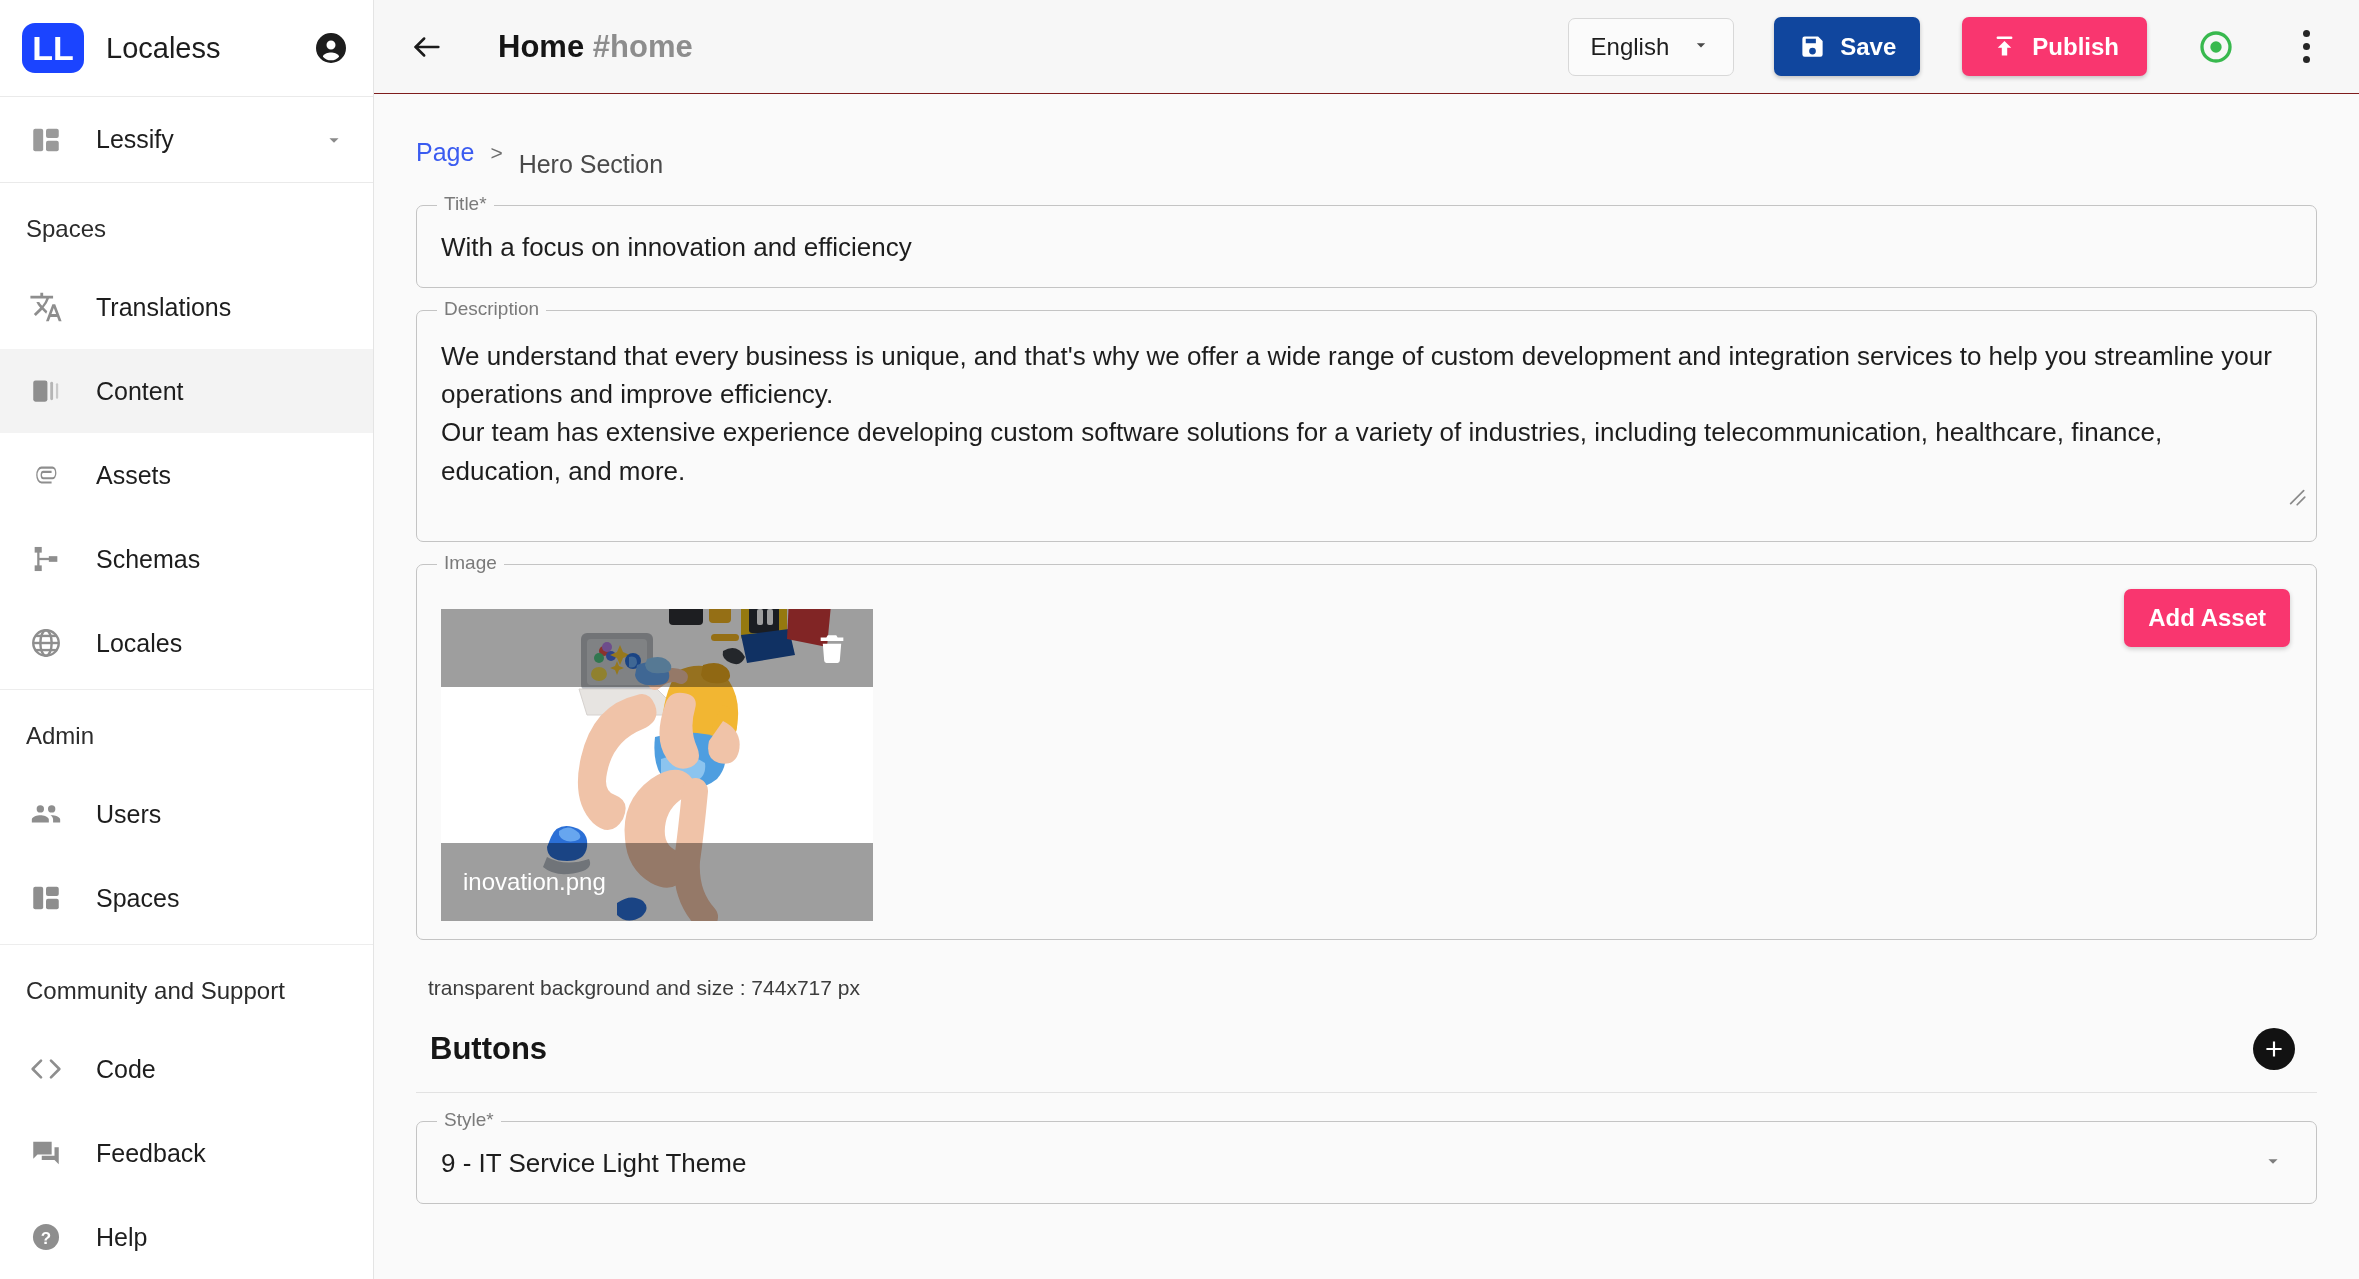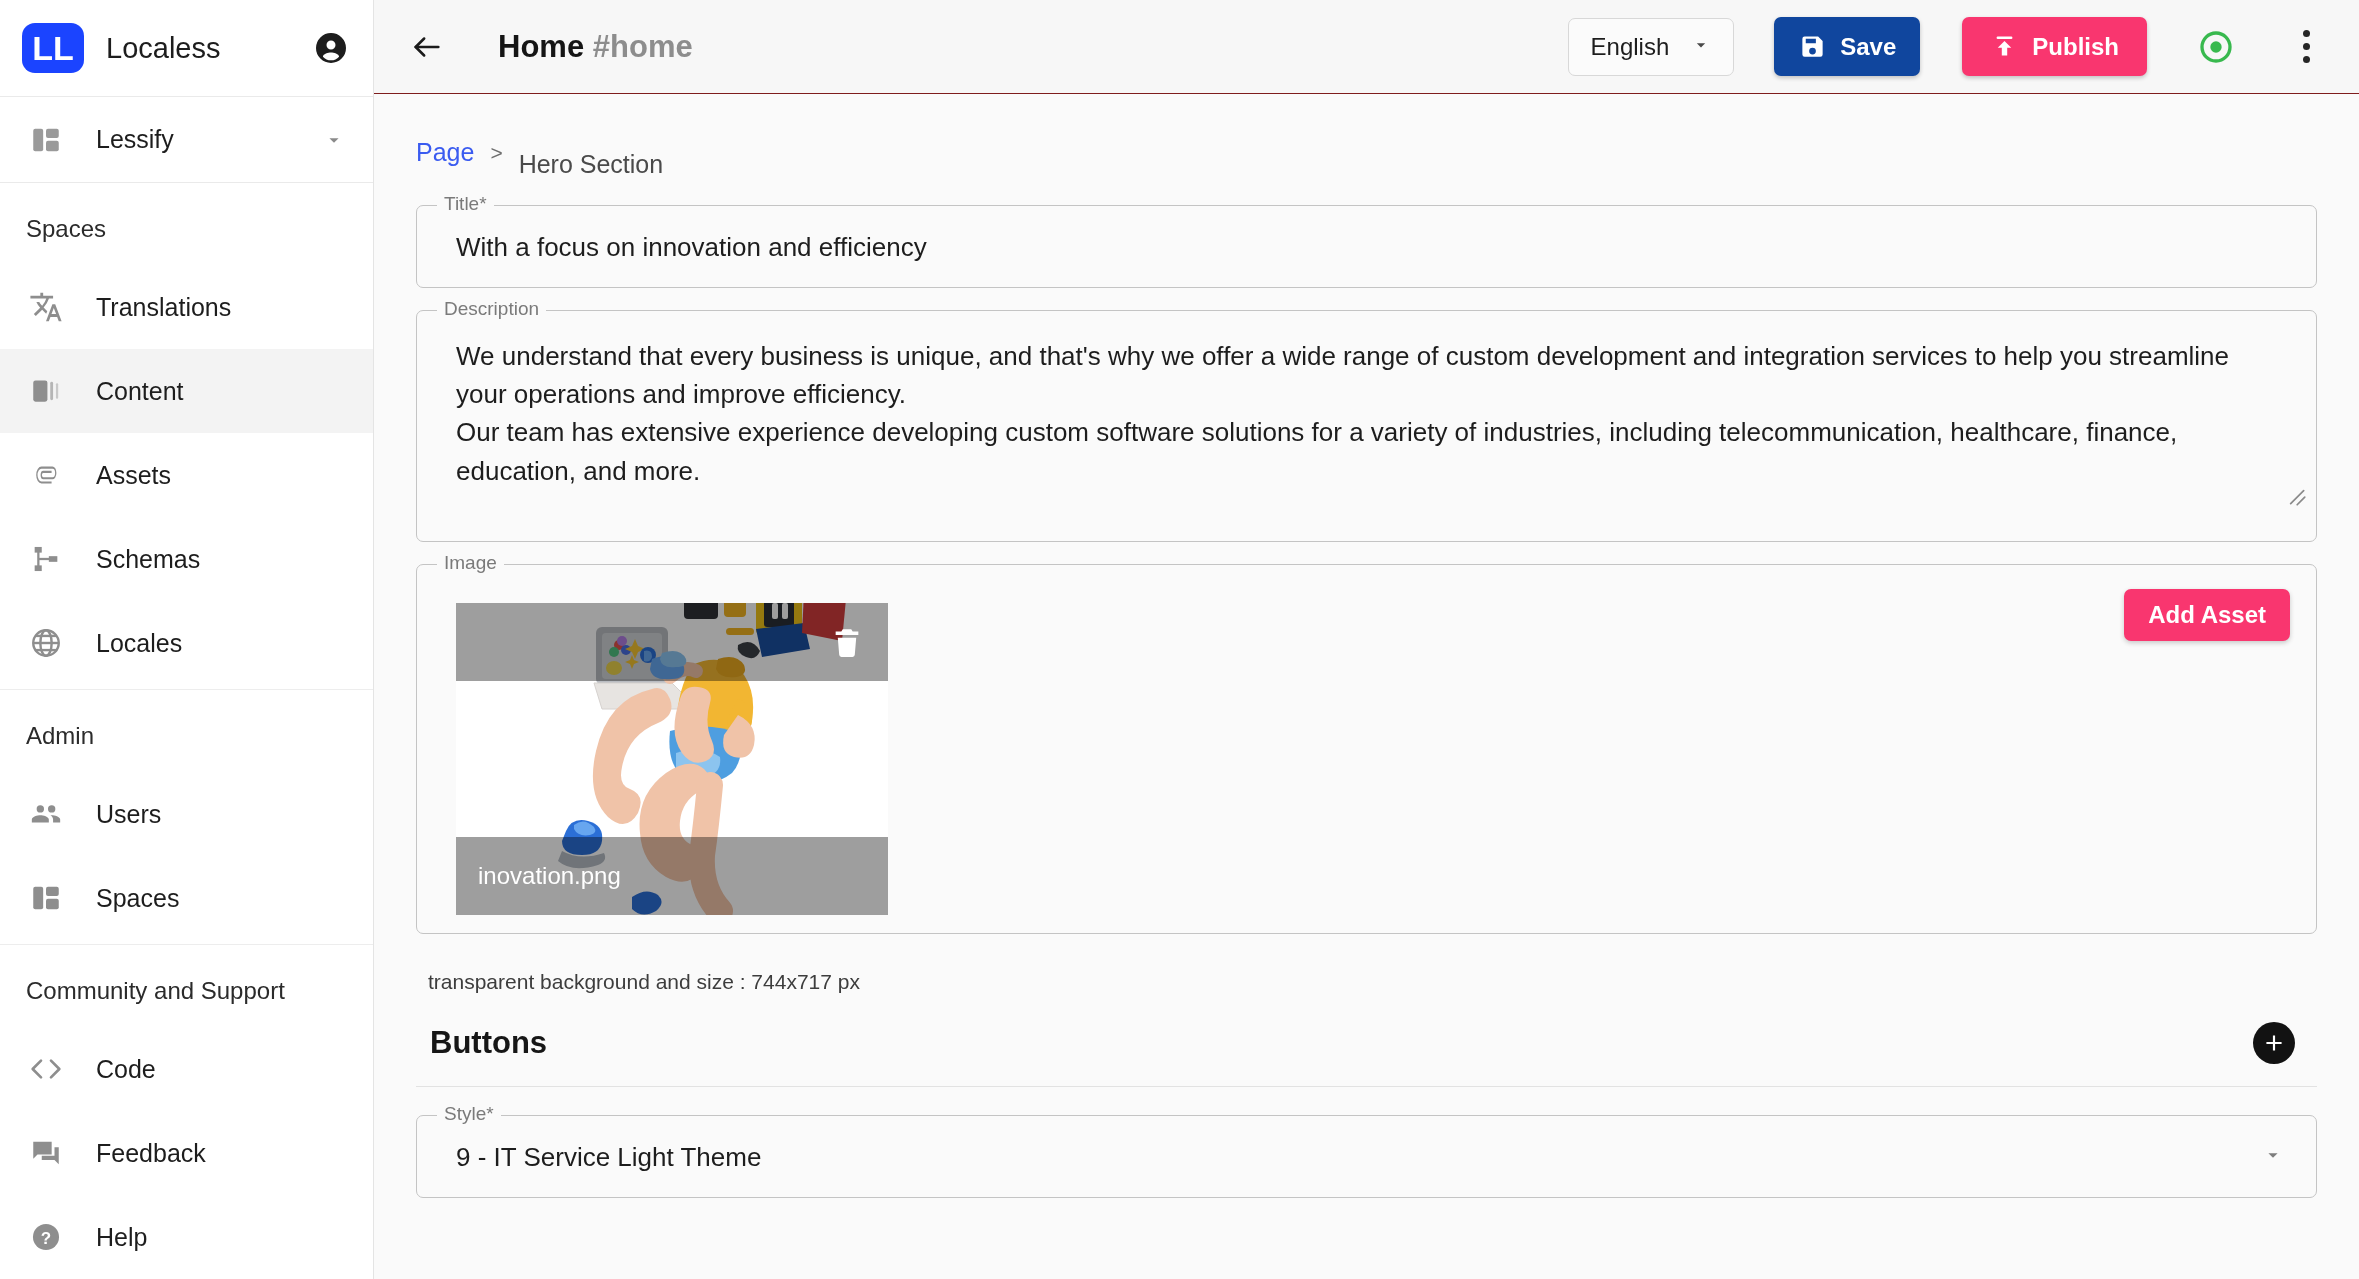--- a/index.html
+++ b/index.html
@@ -102,40 +102,40 @@
   .content { flex: 1; overflow: hidden; padding: 0 28px 0 28px; }
 
   .breadcrumb { display: flex; align-items: center; gap: 16px; padding: 32px 14px 26px 14px; }
   .crumb-link { font-size: 25px; color: #3a5bf0; cursor: pointer; }
   .crumb-sep { font-size: 21px; color: #6e6e6e; }
   .crumb-cur { font-size: 25px; color: #4a4a4a; margin-top: 24px; }
 
   
   .field {
     position: relative; border: 1px solid #c4c4c4; border-radius: 7px;
-    margin: 0 14px 22px 14px; background: #fafafa; padding-left: 15px;
+    margin: 0 14px 22px 14px; background: #fafafa;
   }
   .field > legend {
     position: absolute; top: -12px; left: 20px; padding: 0 7px;
     background: #fafafa; font-size: 19px; color: #7a7a7a; line-height: 1;
   }
   .field-input { padding: 26px 24px 24px 24px; font-size: 26px; color: #1d1d1d; }
 
   .textarea-box { min-height: 232px; position: relative; }
   .textarea-box .field-input { line-height: 1.47; padding-right: 40px; }
   .resize-grip {
     position: absolute; right: 8px; bottom: 6px; width: 26px; height: 26px; color:#8a8a8a;
     cursor: nwse-resize;
   }
 
   .image-field { padding-bottom: 18px; }
   .add-asset-wrap { display: flex; justify-content: flex-end; padding: 24px 26px 0 0; }
   .add-asset {
     background: #f9366f; color: #fff; border: none; border-radius: 7px;
-    height: 52px; padding: 0 24px; font-size: 24px; font-weight: 700;
+    height: 58px; padding: 0 24px; font-size: 24px; font-weight: 700;
     font-family: "Liberation Sans", sans-serif; cursor: pointer;
     box-shadow: 0 2px 5px rgba(0,0,0,.2);
   }
 
   .thumb-wrap { padding: 6px 0 0 24px; margin-top: -44px; }
   .thumb {
     position: relative; width: 432px; height: 312px;
     overflow: hidden; background: #ffffff;
   }
   .thumb-art { position: absolute; inset: 0; overflow: hidden; }

